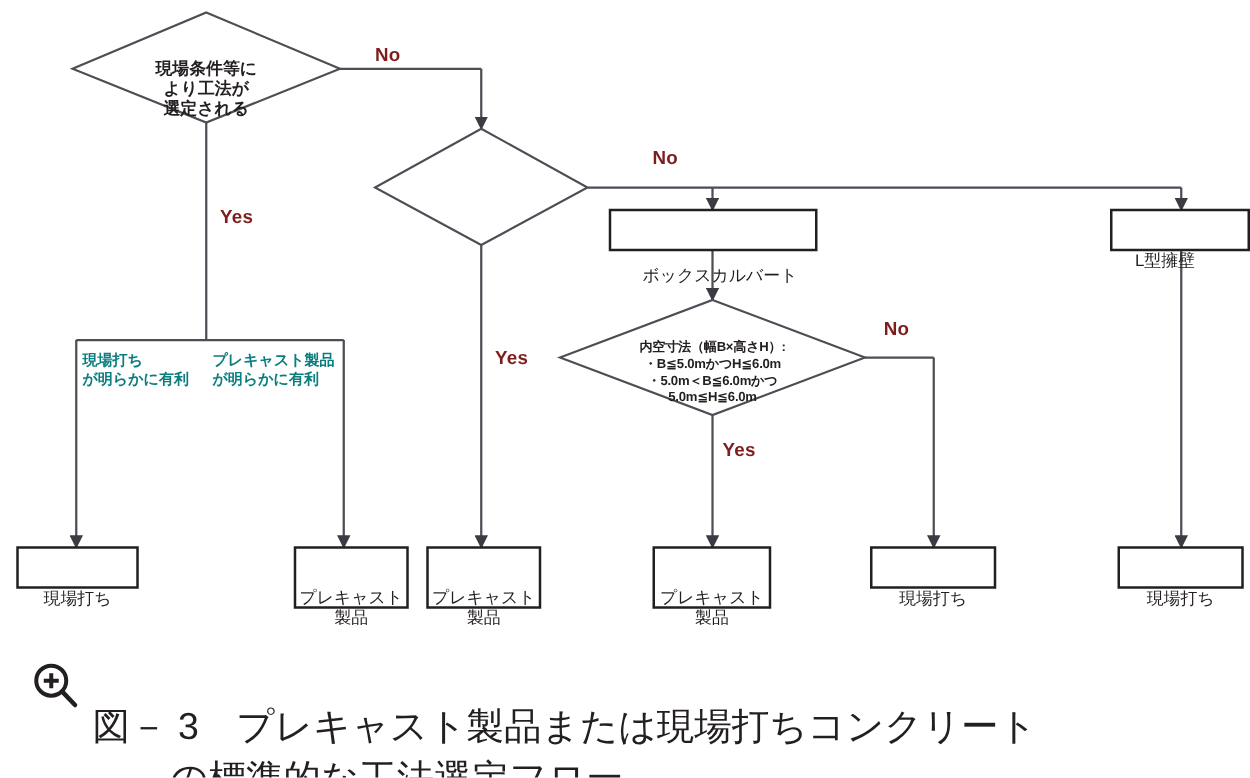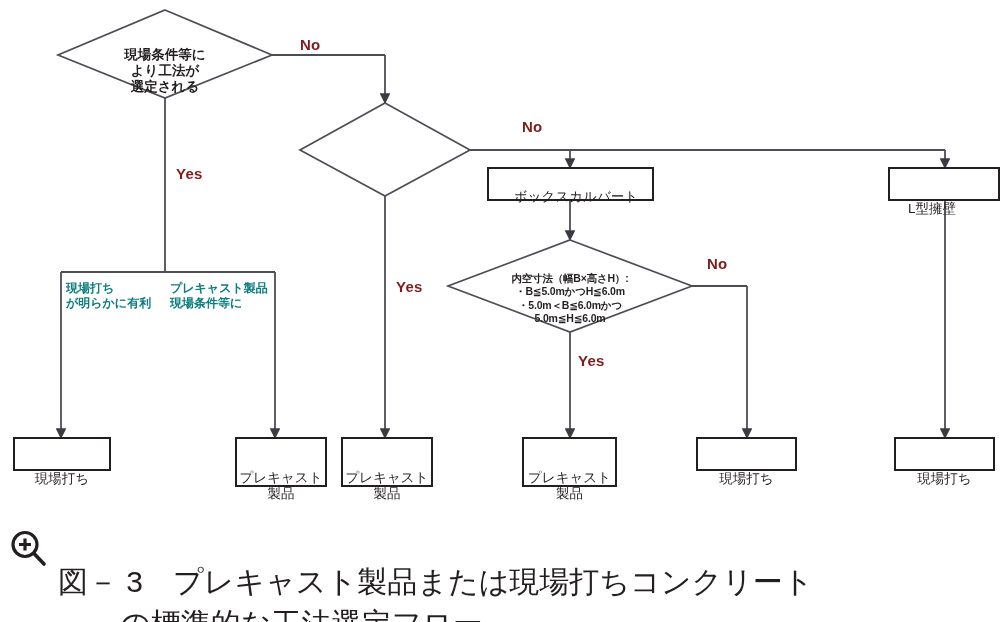--- a/index.html
+++ b/index.html
@@ -63,21 +63,21 @@
     position: absolute;
     color: #0c7d7d;
     font-size: 12px;
     font-weight: 700;
     line-height: 1.25;
     white-space: pre-line;
     pointer-events: none;
   }
   #caption {
     position: absolute;
-    left: 0;
+    left: 16px;
     top: 516px;
     width: 804px;
     height: 106px;
   }
   #caption-icon {
     position: absolute;
     left: 8px;
     top: 12px;
     width: 42px;
     height: 42px;
@@ -157,21 +157,21 @@
   <div class="node-text diamond-text" style="left:90px; top:22px; width:150px;">現場条件等に
 より工法が
 選定される</div>
 
 
   <div class="node-text diamond-text small" style="left:460px; top:247px; width:220px;">内空寸法（幅B×高さH）:
 ・B≦5.0mかつH≦6.0m
 ・5.0m＜B≦6.0mかつ
 5.0m≦H≦6.0m</div>
 
-  <div class="node-text box-text" style="left:488px; top:164px; width:176px;">ボックスカルバート</div>
+  <div class="node-text box-text" style="left:488px; top:188px; width:176px;">ボックスカルバート</div>
 
   <div class="node-text box-text" style="left:889px; top:176px; width:86px;">L型擁壁</div>
 
   <div class="node-text box-text" style="left:14px; top:446px; width:96px;">現場打ち</div>
 
   <div class="node-text box-text" style="left:236px; top:445px; width:90px;">プレキャスト
 製品</div>
 
   <div class="node-text box-text" style="left:342px; top:445px; width:90px;">プレキャスト
 製品</div>
@@ -192,21 +192,21 @@
   <div class="edge-label" style="left:396px; top:278px;">Yes</div>
 
   <div class="edge-label" style="left:707px; top:255px;">No</div>
 
   <div class="edge-label" style="left:578px; top:352px;">Yes</div>
 
   <div class="teal-note" style="left:66px; top:281px;">現場打ち
 が明らかに有利</div>
 
   <div class="teal-note" style="left:170px; top:281px;">プレキャスト製品
-現場条件等に</div>
+が明らかに有利</div>
 
   <div id="caption">
     <svg id="caption-icon" viewBox="0 0 42 42">
       <circle cx="17" cy="16.5" r="12" fill="none" stroke="#231f20" stroke-width="3.2"></circle>
       <path d="M 17 10.5 L 17 22.5 M 11 16.5 L 23 16.5" stroke="#231f20" stroke-width="3.2" stroke-linecap="butt"></path>
       <path d="M 26 25.5 L 36 36" stroke="#231f20" stroke-width="3.6" stroke-linecap="round"></path>
     </svg>
     <div id="caption-text">
       <span>図－ 3　プレキャスト製品または現場打ちコンクリート</span>
       <span class="cap-indent">の標準的な工法選定フロー</span>

